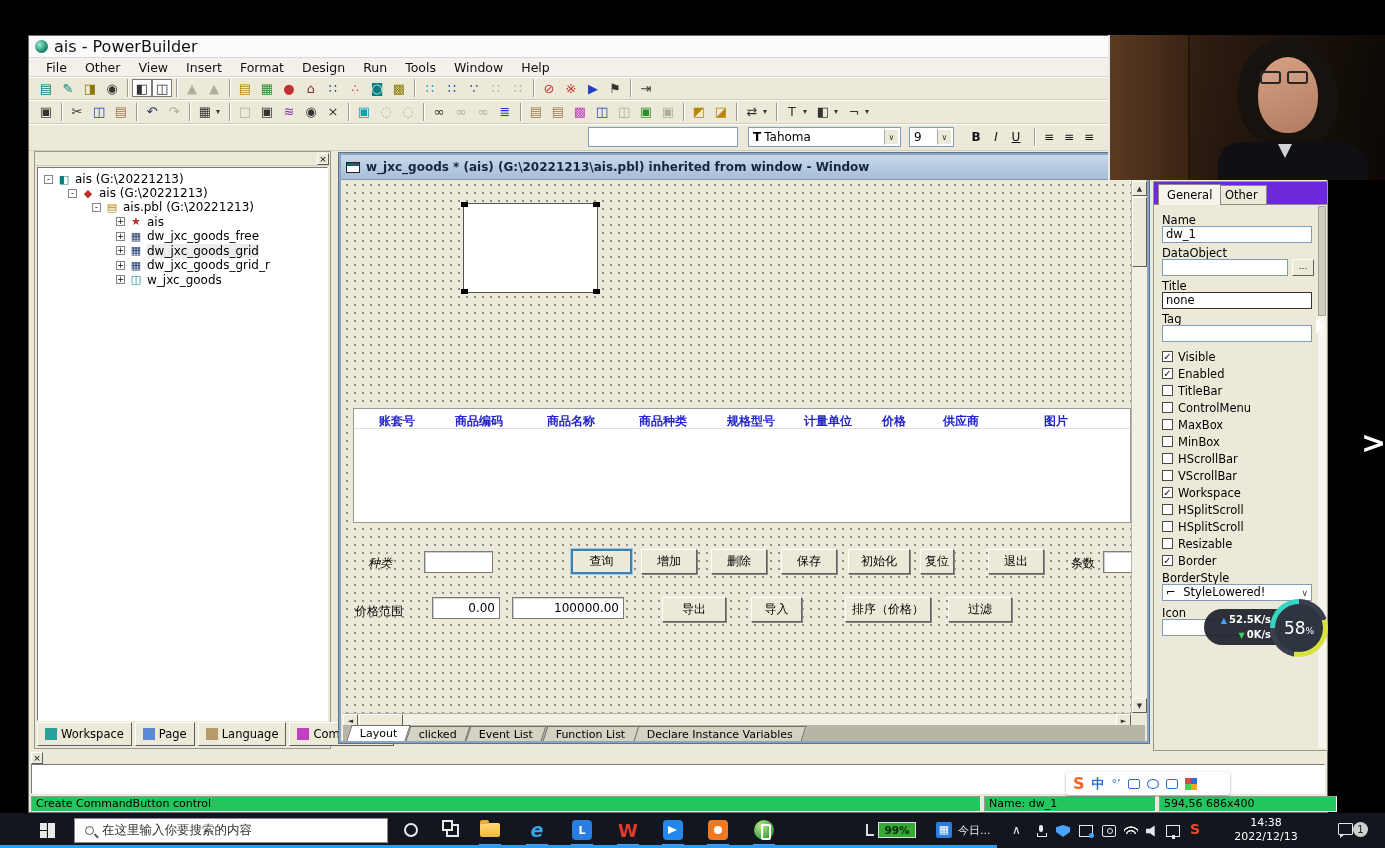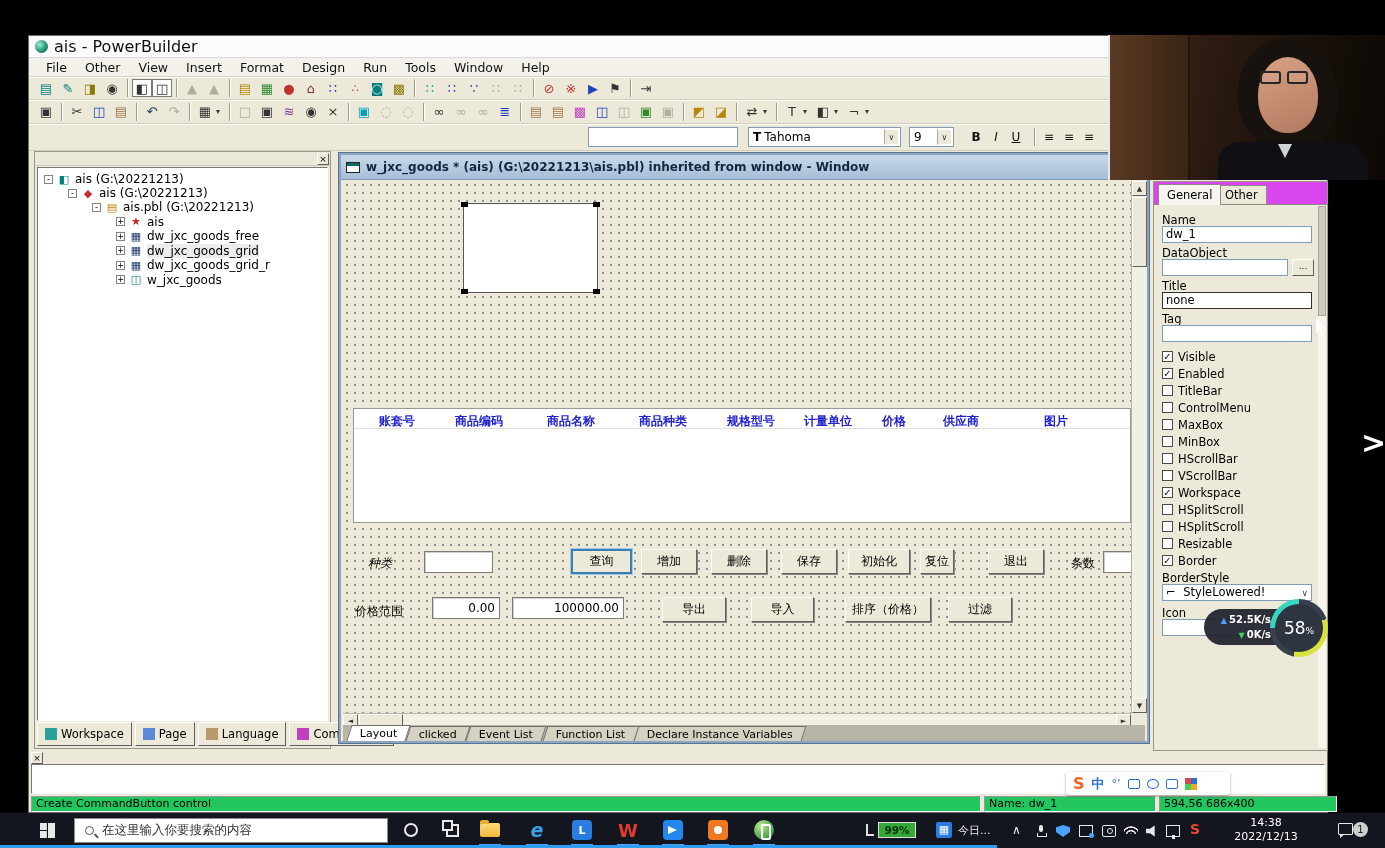--- a/index.html
+++ b/index.html
@@ -96,21 +96,21 @@
     font-size:7px; color:#333; display:flex; align-items:center; justify-content:center; }
   .sthumb { position:absolute; background:#ece9d8; border:1px solid; border-color:#fff #5f5f5f #5f5f5f #fff; }
   #ctabs { position:absolute; left:2px; bottom:0; right:2px; height:16px; background:#b8b4a6;
     display:flex; align-items:flex-end; padding-left:6px; }
   .ctab { height:15px; padding:0 10px; font-size:11px; color:#000; background:#d6d2c2;
     border:1px solid #6f6f6f; border-bottom:none; transform:skewX(-18deg); display:flex; align-items:center; }
   .ctab > span { transform:skewX(18deg); white-space:nowrap; }
   .ctab.on { background:#fff; height:16px; }
 
   
-  #props { left:1124px; top:145px; width:175px; height:570px; background:#d946ef;
+  #props { left:1124px; top:145px; width:175px; height:570px; background:#6d28d9;
     border:1px solid #9a968a; }
   .ptab { position:absolute; top:3px; height:19px; padding:0 8px; font-size:11.5px; background:#ece9d8;
     border:1px solid #8a8a8a; border-bottom:none; display:flex; align-items:center; }
   .ptab.on { background:#f6f4ec; height:21px; top:2px; z-index:2; }
   #pbody { position:absolute; left:0; top:22px; right:0; bottom:0; border-top:1px solid #8a8a8a;
     background:#ece9d8; }
   .plab { position:absolute; left:8px; font-size:11.5px; color:#000; }
   .pin { position:absolute; left:8px; width:150px; height:17px; background:#fff;
     border:1px solid #7f9db9; font-size:11.5px; line-height:15px; padding:0 3px; color:#000; }
   .crow { position:absolute; left:8px; display:flex; gap:5px; align-items:center; height:13px; }
@@ -482,21 +482,21 @@
       <div class="cbtn" style="left:438px;top:368px;width:56px;">保存</div>
       <div class="cbtn" style="left:505px;top:368px;width:62px;">初始化</div>
       <div class="cbtn" style="left:577px;top:368px;width:34px;">复位</div>
       <div class="cbtn" style="left:645px;top:368px;width:56px;">退出</div>
       <span class="flabel" style="left:728px;top:374px;">条数</span>
       <div class="fin" style="left:760px;top:370px;width:36px;"></div>
       <span class="flabel" style="left:12px;top:422px;">价格范围</span>
       <div class="fin" style="left:89px;top:416px;width:68px;">0.00</div>
       <div class="fin" style="left:169px;top:416px;width:112px;padding-left:28px;">100000.00</div>
       <div class="cbtn" style="left:319px;top:416px;width:64px;">导出</div>
-      <div class="cbtn" style="left:408px;top:416px;width:63px;">导入</div>
+      <div class="cbtn" style="left:408px;top:416px;width:51px;">导入</div>
       <div class="cbtn" style="left:502px;top:416px;width:86px;">排序（价格）</div>
       <div class="cbtn" style="left:605px;top:416px;width:64px;">过滤</div>
     </div>
     <div id="vscroll">
       <span class="sbtn" style="left:0;top:0;width:15px;height:15px;">▲</span>
       <span class="sthumb" style="left:0;top:16px;width:15px;height:70px;"></span>
       <span class="sbtn" style="left:0;bottom:0;width:15px;height:15px;">▼</span>
     </div>
     <div id="hscroll">
       <span class="sbtn" style="left:0;top:0;width:15px;height:13px;">◄</span>

